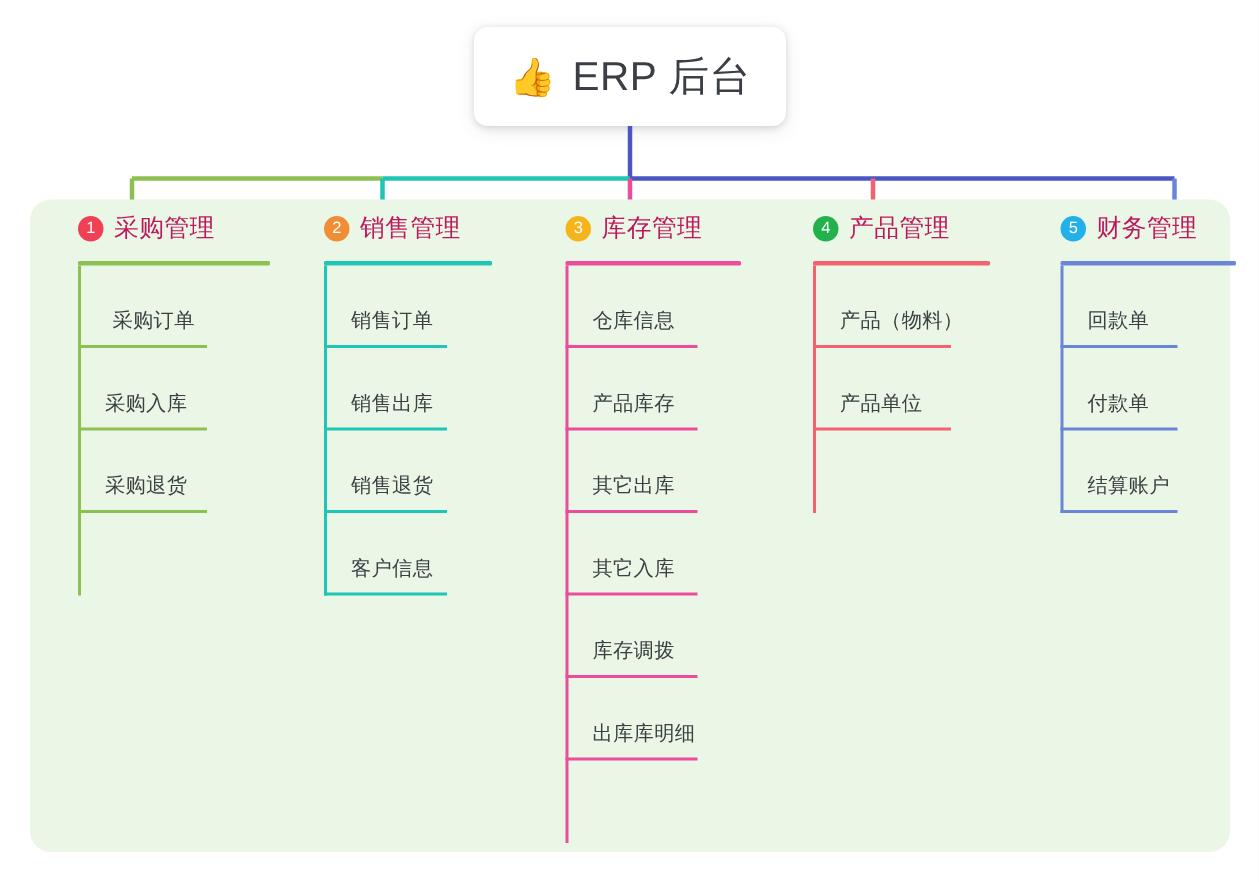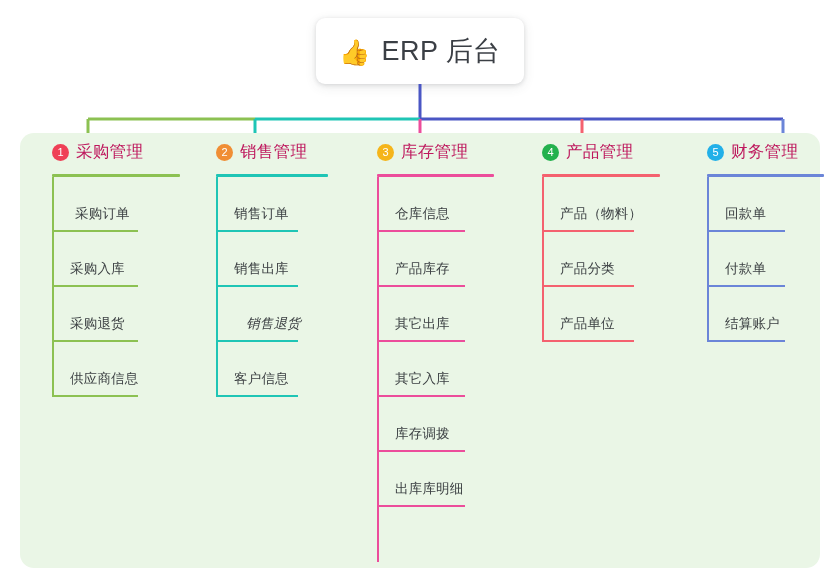--- a/index.html
+++ b/index.html
@@ -190,44 +190,40 @@
             <div class="node-rule" style="background: rgb(140, 193, 82); left: 14px; width: 86px;"></div>
           </div>
           <div class="node">
             <span class="node-label" style="left: 32px;">采购入库</span>
             <div class="node-rule" style="background: rgb(140, 193, 82); left: 14px; width: 86px;"></div>
           </div>
           <div class="node">
             <span class="node-label" style="left: 32px;">采购退货</span>
             <div class="node-rule" style="background: rgb(140, 193, 82); left: 14px; width: 86px;"></div>
           </div>
-          <div class="node">
-            <span class="node-label" style="left: 32px;">供应商信息</span>
-            <div class="node-rule" style="background: rgb(140, 193, 82); left: 14px; width: 86px;"></div>
-          </div>
         </div>
       </div>
       <div class="column" style="left: 182px;">
         <div class="col-head" style="padding-left: 14px;">
           <span class="badge" style="background: rgb(240, 142, 53);">2</span>
           <span class="col-title">销售管理</span>
         </div>
         <div class="head-rule" style="background: rgb(31, 197, 181); width: 112px; margin-left: 14px;"></div>
         <div class="col-body" style="height: 220px;">
           <div class="spine" style="background: rgb(31, 197, 181); left: 14px; height: 220px;"></div>
           <div class="node">
             <span class="node-label" style="left: 32px; margin-top: 48px;">销售订单</span>
             <div class="node-rule" style="background: rgb(31, 197, 181); left: 14px; width: 82px;"></div>
           </div>
           <div class="node">
             <span class="node-label" style="left: 32px;">销售出库</span>
             <div class="node-rule" style="background: rgb(31, 197, 181); left: 14px; width: 82px;"></div>
           </div>
           <div class="node">
-            <span class="node-label" style="left: 44px; font-style: italic;">销售退货</span>
+            <span class="node-label" style="left: 32px;">销售退货</span>
             <div class="node-rule" style="background: rgb(31, 197, 181); left: 14px; width: 82px;"></div>
           </div>
           <div class="node">
             <span class="node-label" style="left: 32px;">客户信息</span>
             <div class="node-rule" style="background: rgb(31, 197, 181); left: 14px; width: 82px;"></div>
           </div>
         </div>
       </div>
       <div class="column" style="left: 343px;">
         <div class="col-head" style="padding-left: 14px;">
@@ -269,24 +265,20 @@
           <span class="col-title">产品管理</span>
         </div>
         <div class="head-rule" style="background: rgb(244, 97, 111); width: 118px; margin-left: 14px;"></div>
         <div class="col-body" style="height: 118px;">
           <div class="spine" style="background: rgb(244, 97, 111); left: 14px; height: 165px;"></div>
           <div class="node">
             <span class="node-label" style="left: 32px;">产品（物料）</span>
             <div class="node-rule" style="background: rgb(244, 97, 111); left: 14px; width: 92px;"></div>
           </div>
           <div class="node">
-            <span class="node-label" style="left: 32px;">产品分类</span>
-            <div class="node-rule" style="background: rgb(244, 97, 111); left: 14px; width: 92px;"></div>
-          </div>
-          <div class="node">
             <span class="node-label" style="left: 32px;">产品单位</span>
             <div class="node-rule" style="background: rgb(244, 97, 111); left: 14px; width: 92px;"></div>
           </div>
         </div>
       </div>
       <div class="column" style="left: 673px;">
         <div class="col-head" style="padding-left: 14px;">
           <span class="badge" style="background: rgb(34, 176, 232);">5</span>
           <span class="col-title">财务管理</span>
         </div>

